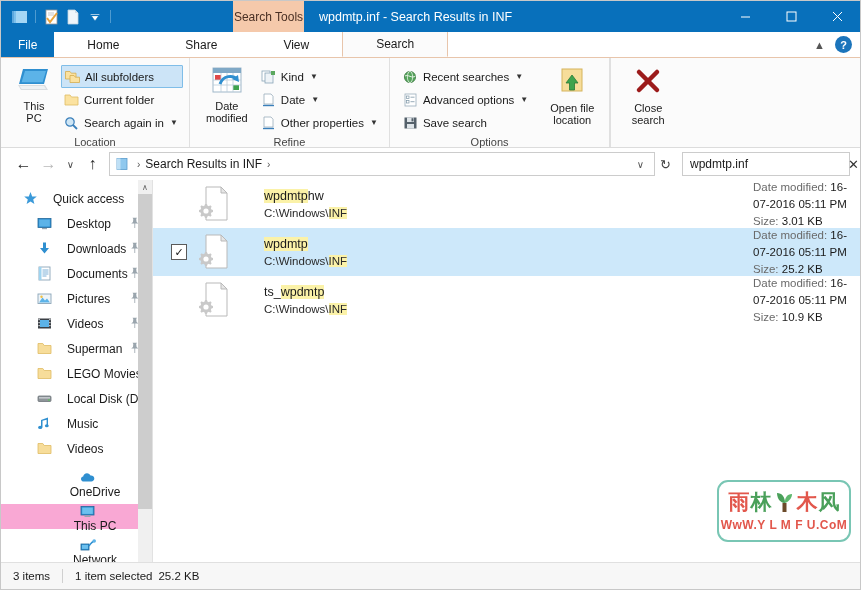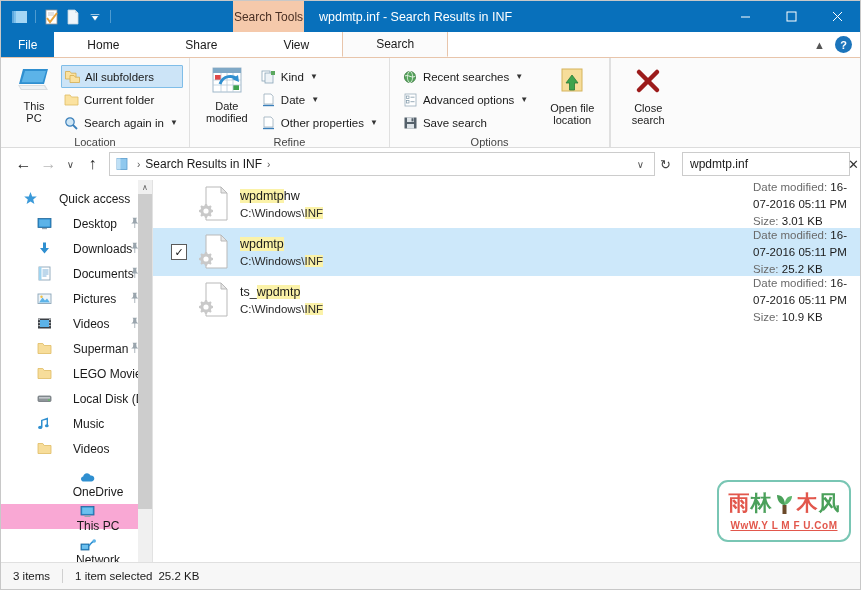--- a/index.html
+++ b/index.html
@@ -229,21 +229,21 @@
   .navlist { padding-top: 6px; }
   .navitem {
     height: 25px;
     display: flex; align-items: center;
     padding-left: 22px;
     font-size: 12px; color: #1a1a1a;
     position: relative;
   }
   .navitem.indent { padding-left: 36px; }
   .navitem.sel { background: #f9a8d4; }
-  .navitem .nlabel { margin-left: 21px; white-space: nowrap; }
+  .navitem .nlabel { margin-left: 15px; white-space: nowrap; }
   .navitem .pin {
     position: absolute; right: 12px;
     color: #9aa5ad; font-size: 11px;
   }
   .navitem.gap { margin-top: 9px; flex-direction: column; }
 
   .navscroll {
     position: absolute; right: 0; top: 0;
     width: 14px; height: 100%;
     background: #f0f0f0;
@@ -282,21 +282,21 @@
     margin-right: 10px;
     flex: 0 0 auto;
   }
   .fcheck.hidden { visibility: hidden; }
   .ficon {
     width: 34px; height: 38px;
     position: relative;
     flex: 0 0 auto;
     margin-right: 9px;
   }
-  .fmeta { display: flex; flex-direction: column; justify-content: center; }
+  .fmeta { display: flex; flex-direction: column; justify-content: center; margin-left: 24px; }
   .fname {
     font-size: 12.5px; color: #1a1a1a;
     line-height: 17px; margin-bottom: 1px;
   }
   .fpath { font-size: 11.5px; color: #2a2a2a; line-height: 15px; }
   .hl { background: #fbf2a8; }
   .fright {
     position: absolute;
     left: 600px; top: 50%;
     transform: translateY(-50%);
@@ -338,24 +338,23 @@
   }
   .wm-c {
     font-family: "DejaVu Sans", sans-serif;
     font-size: 21px; font-weight: bold;
     color: #e2574c;
   }
   .wm-c.g { color: #4aa05a; }
   .wm-leaf { position: relative; width: 23px; height: 24px; }
   .wm-url {
     margin-top: 4px;
-    font-size: 10px; font-weight: bold;
+    font-size: 12px; font-weight: bold;
     color: #e2574c;
     letter-spacing: 0.5px;
-    text-decoration: underline;
   }
 </style>
 </head>
 <body>
 
 <div id="app">
 
   <div class="titlebar">
     <div class="qat">
       <div class="qat-icon">

